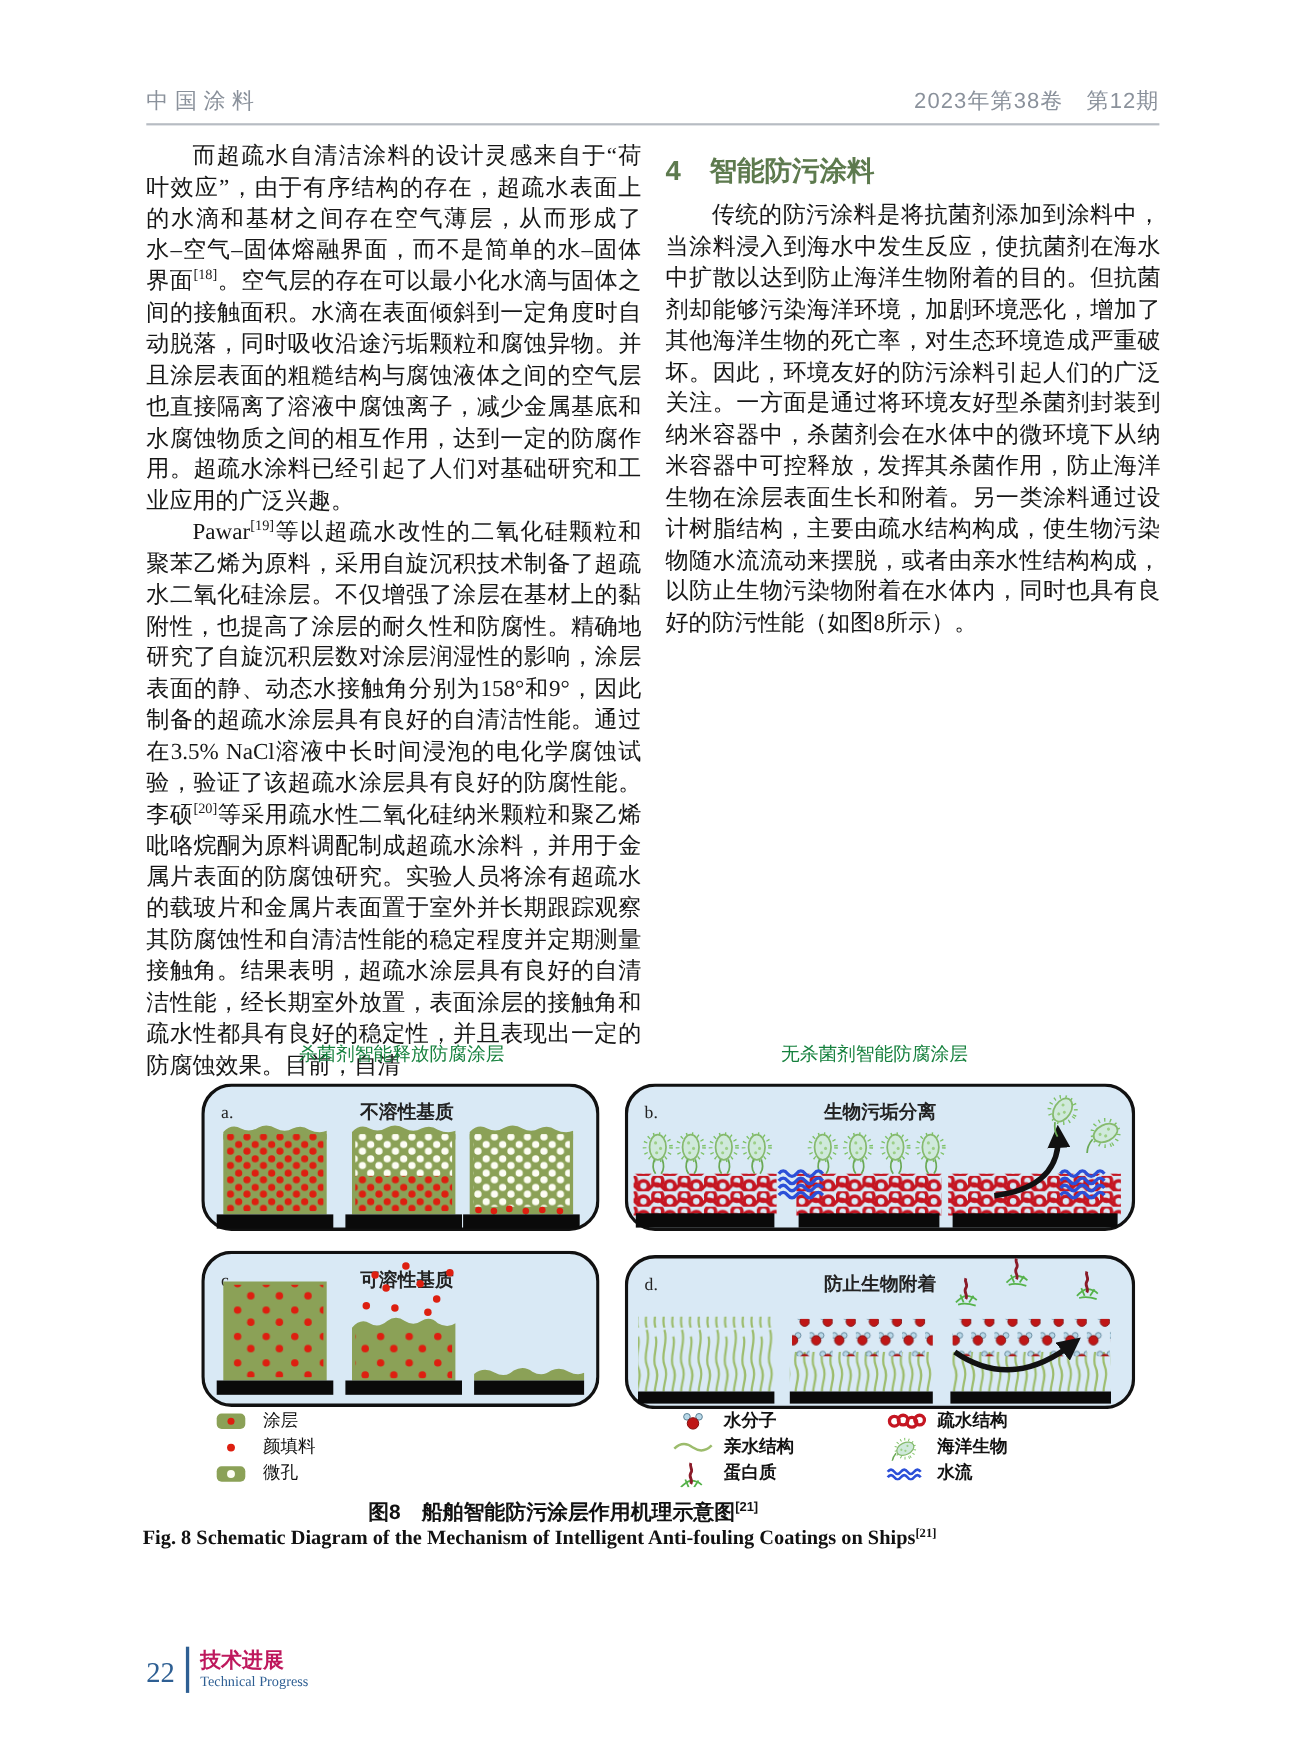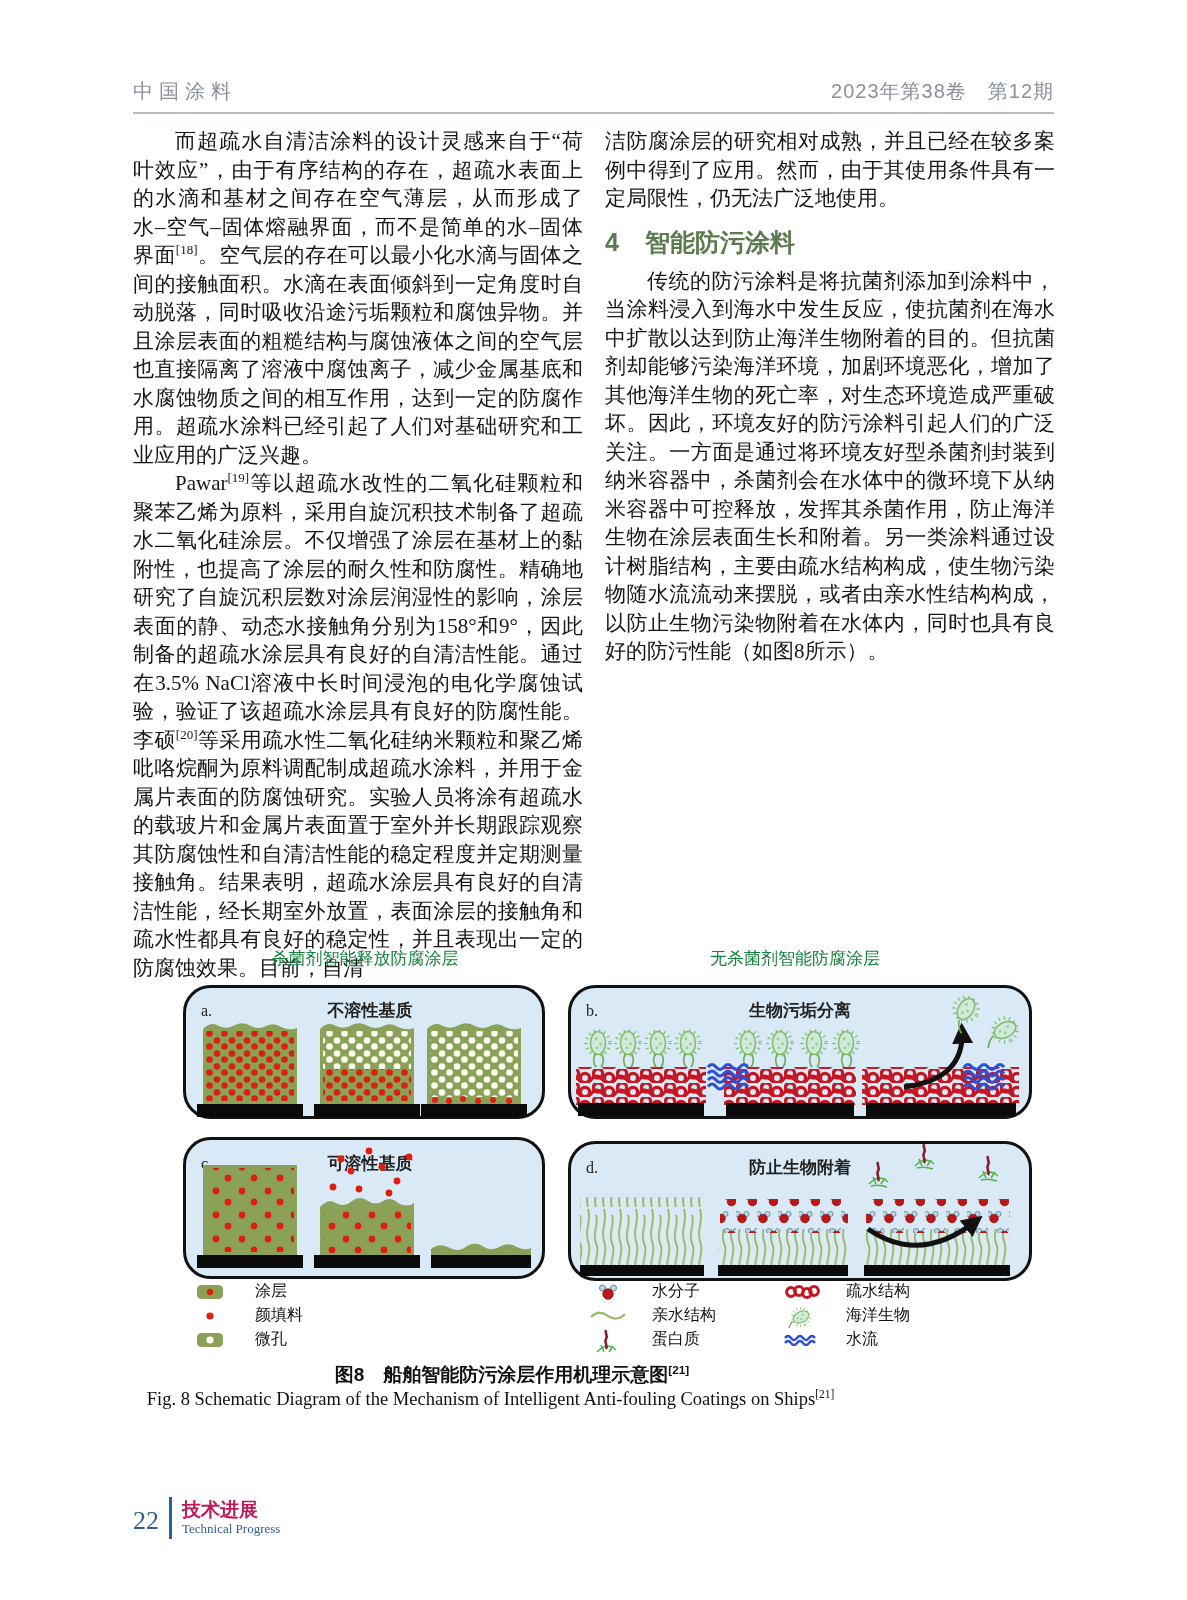--- a/index.html
+++ b/index.html
@@ -30,30 +30,30 @@
     color:var(--accent-green,#5d7a4e);font-weight:bold;font-size:25px;
     margin:14px 0 10px 0;display:flex;gap:26px;line-height:30px;
   }
   .figure{position:absolute;left:133px;top:925px;width:922px;height:500px;}
   .grp-title{
     position:absolute;top:22px;transform:translateX(-50%);
     font-size:17px;color:#15803d;white-space:nowrap;
   }
   .panel{position:absolute;}
   .lg-left{position:absolute;left:58px;top:356px;display:flex;flex-direction:column;gap:3px;}
-  .lg-right{position:absolute;left:455px;top:356px;display:grid;grid-template-columns:180px 210px;column-gap:14px;row-gap:3px;}
-  .lg-item{display:flex;align-items:center;gap:24px;font-size:16px;color:#111;height:21px;}
+  .lg-right{position:absolute;left:477px;top:356px;display:grid;grid-template-columns:180px 210px;column-gap:14px;row-gap:3px;font-weight:bold;}
+  .lg-item{display:flex;align-items:center;gap:8px;font-size:16px;color:#111;height:21px;}
   .lg-ic{display:inline-flex;width:40px;justify-content:center;}
   .cap-zh{
     position:absolute;left:0;top:1362px;width:1024px;text-align:center;
     font-family:"Liberation Sans","DejaVu Sans",sans-serif;font-weight:bold;font-size:19px;color:#111;
   }
   .cap-en{
     position:absolute;left:0;top:1389px;width:981px;text-align:center;
-    font-weight:normal;font-size:18.5px;color:#111;
+    font-weight:bold;font-size:18.5px;color:#111;
   }
   .page-footer{
     position:absolute;left:133px;top:1497px;display:flex;align-items:center;gap:10px;
   }
   .page-num{font-size:26px;color:var(--footer-blue,#2e5f93);margin-top:6px;}
   .footer-bar{width:3px;height:42px;background:var(--footer-blue,#2e5f93);}
   .footer-txt{display:flex;flex-direction:column;justify-content:center;}
   .footer-zh{font-family:"Liberation Sans","DejaVu Sans",sans-serif;font-weight:bold;font-size:19px;color:#be185d;line-height:22px;}
   .footer-en{font-size:13px;color:var(--footer-blue,#2e5f93);line-height:16px;}
   svg text{font-family:"Liberation Serif","DejaVu Serif",serif;}
@@ -135,21 +135,20 @@
   <span class="journal-name">中国涂料</span>
   <span class="issue-info">2023年第38卷　第12期</span>
 </div>
 
 <div class="columns">
   <div class="col">
     <p class="indent">而超疏水自清洁涂料的设计灵感来自于“荷叶效应”，由于有序结构的存在，超疏水表面上的水滴和基材之间存在空气薄层，从而形成了水–空气–固体熔融界面，而不是简单的水–固体界面<sup>[18]</sup>。空气层的存在可以最小化水滴与固体之间的接触面积。水滴在表面倾斜到一定角度时自动脱落，同时吸收沿途污垢颗粒和腐蚀异物。并且涂层表面的粗糙结构与腐蚀液体之间的空气层也直接隔离了溶液中腐蚀离子，减少金属基底和水腐蚀物质之间的相互作用，达到一定的防腐作用。超疏水涂料已经引起了人们对基础研究和工业应用的广泛兴趣。</p>
     <p class="indent">Pawar<sup>[19]</sup>等以超疏水改性的二氧化硅颗粒和聚苯乙烯为原料，采用自旋沉积技术制备了超疏水二氧化硅涂层。不仅增强了涂层在基材上的黏附性，也提高了涂层的耐久性和防腐性。精确地研究了自旋沉积层数对涂层润湿性的影响，涂层表面的静、动态水接触角分别为158°和9°，因此制备的超疏水涂层具有良好的自清洁性能。通过在3.5% NaCl溶液中长时间浸泡的电化学腐蚀试验，验证了该超疏水涂层具有良好的防腐性能。李硕<sup>[20]</sup>等采用疏水性二氧化硅纳米颗粒和聚乙烯吡咯烷酮为原料调配制成超疏水涂料，并用于金属片表面的防腐蚀研究。实验人员将涂有超疏水的载玻片和金属片表面置于室外并长期跟踪观察其防腐蚀性和自清洁性能的稳定程度并定期测量接触角。结果表明，超疏水涂层具有良好的自清洁性能，经长期室外放置，表面涂层的接触角和疏水性都具有良好的稳定性，并且表现出一定的防腐蚀效果。目前，自清</p>
   </div>
   <div class="col">
-    <p>洁防腐涂层的研究相对成熟，并且已经在较多案例中得到了应用。然而，由于其使用条件具有一定局限性，仍无法广泛地使用。</p>
     <div class="section-heading">
       <span>4</span>
       <span>智能防污涂料</span>
     </div>
     <p class="indent">传统的防污涂料是将抗菌剂添加到涂料中，当涂料浸入到海水中发生反应，使抗菌剂在海水中扩散以达到防止海洋生物附着的目的。但抗菌剂却能够污染海洋环境，加剧环境恶化，增加了其他海洋生物的死亡率，对生态环境造成严重破坏。因此，环境友好的防污涂料引起人们的广泛关注。一方面是通过将环境友好型杀菌剂封装到纳米容器中，杀菌剂会在水体中的微环境下从纳米容器中可控释放，发挥其杀菌作用，防止海洋生物在涂层表面生长和附着。另一类涂料通过设计树脂结构，主要由疏水结构构成，使生物污染物随水流流动来摆脱，或者由亲水性结构构成，以防止生物污染物附着在水体内，同时也具有良好的防污性能（如图8所示）。</p>
   </div>
 </div>
 
 <div class="figure">
   <div class="grp-title" style="left:232px">杀菌剂智能释放防腐涂层</div>

